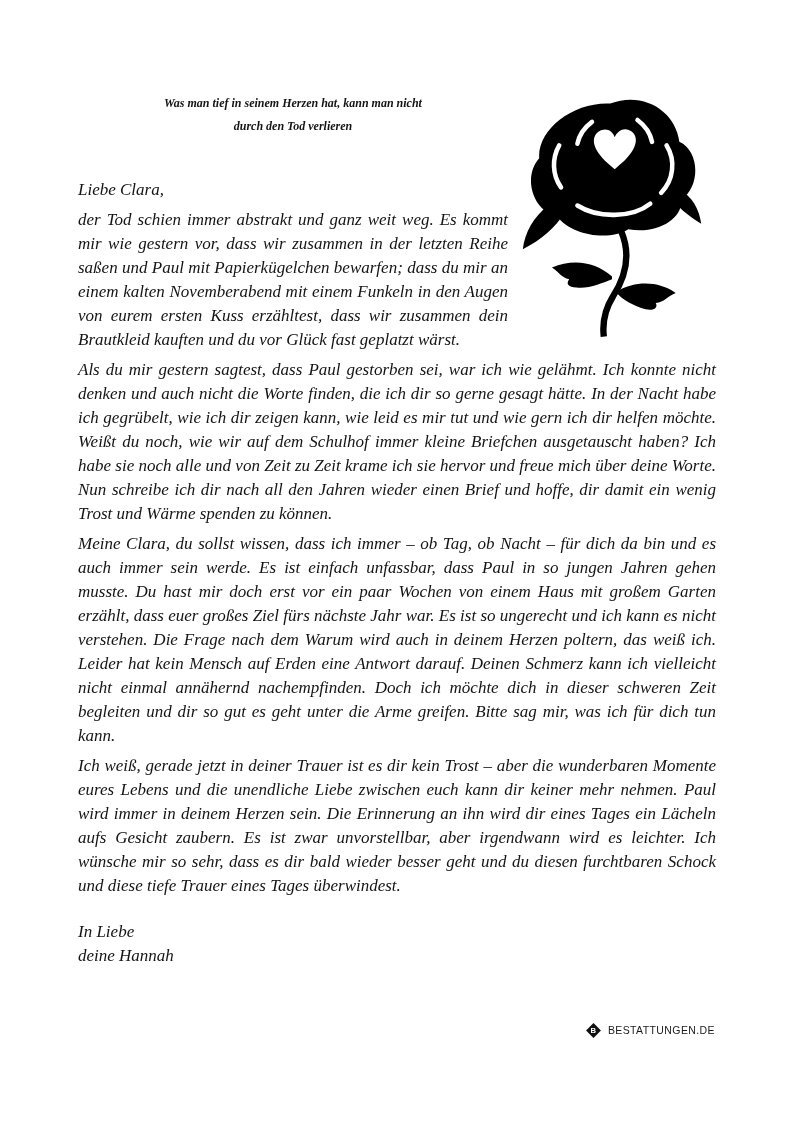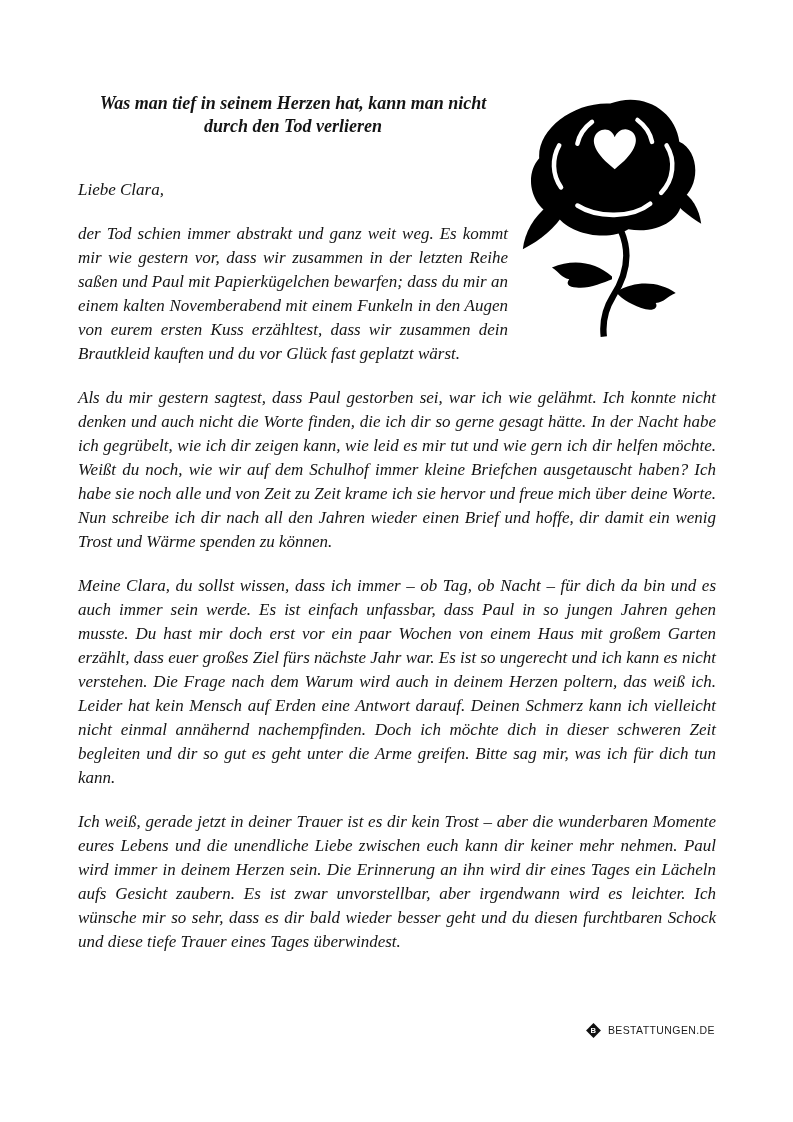--- a/index.html
+++ b/index.html
@@ -24,31 +24,31 @@
   .top-section {
     display: flex;
     align-items: flex-start;
   }
   .left-col {
     width: 430px;
     flex: 0 0 auto;
   }
   .motto {
     margin: 0;
-    font-size: 18px;
+    font-size: 12px;
     font-weight: bold;
     line-height: 23px;
     text-align: center;
     white-space: pre-line;
   }
   .salutation {
     margin: 40px 0 0 0;
   }
   .para {
-    margin: 20px 0 0 0;
+    margin: 6px 0 0 0;
     text-align: justify;
     font-style: italic;
   }
   .rose-wrap {
     flex: 1 1 auto;
     display: flex;
     justify-content: center;
     align-items: flex-start;
     padding-top: 6px;
   }
@@ -107,20 +107,22 @@
         <path d="M100,196 C82,180 58,176 34,186 C42,191 44,197 53,199 C49,204 52,208 61,208 C73,210 90,203 100,199 Z" fill="#000000"></path>
         <path d="M106,212 C126,200 152,201 170,214 C160,218 158,224 148,225 C151,230 146,234 137,232 C124,229 110,220 106,215 Z" fill="#000000"></path>
       </svg>
     </div>
   </div>
 
   <p class="para">Als du mir gestern sagtest, dass Paul gestorben sei, war ich wie gelähmt. Ich konnte nicht denken und auch nicht die Worte finden, die ich dir so gerne gesagt hätte. In der Nacht habe ich gegrübelt, wie ich dir zeigen kann, wie leid es mir tut und wie gern ich dir helfen möchte. Weißt du noch, wie wir auf dem Schulhof immer kleine Briefchen ausgetauscht haben? Ich habe sie noch alle und von Zeit zu Zeit krame ich sie hervor und freue mich über deine Worte. Nun schreibe ich dir nach all den Jahren wieder einen Brief und hoffe, dir damit ein wenig Trost und Wärme spenden zu können.</p>
   <p class="para">Meine Clara, du sollst wissen, dass ich immer – ob Tag, ob Nacht – für dich da bin und es auch immer sein werde. Es ist einfach unfassbar, dass Paul in so jungen Jahren gehen musste. Du hast mir doch erst vor ein paar Wochen von einem Haus mit großem Garten erzählt, dass euer großes Ziel fürs nächste Jahr war. Es ist so ungerecht und ich kann es nicht verstehen. Die Frage nach dem Warum wird auch in deinem Herzen poltern, das weiß ich. Leider hat kein Mensch auf Erden eine Antwort darauf. Deinen Schmerz kann ich vielleicht nicht einmal annähernd nachempfinden. Doch ich möchte dich in dieser schweren Zeit begleiten und dir so gut es geht unter die Arme greifen. Bitte sag mir, was ich für dich tun kann.</p>
   <p class="para">Ich weiß, gerade jetzt in deiner Trauer ist es dir kein Trost – aber die wunderbaren Momente eures Lebens und die unendliche Liebe zwischen euch kann dir keiner mehr nehmen. Paul wird immer in deinem Herzen sein. Die Erinnerung an ihn wird dir eines Tages ein Lächeln aufs Gesicht zaubern. Es ist zwar unvorstellbar, aber irgendwann wird es leichter. Ich wünsche mir so sehr, dass es dir bald wieder besser geht und du diesen furchtbaren Schock und diese tiefe Trauer eines Tages überwindest.</p>
 
+  <p class="closing">In Liebe
+deine Hannah</p>
 
   <div class="brand-footer">
     <span class="logo-box">
       <svg viewBox="0 0 20 20" width="17" height="17" aria-hidden="true">
         <rect x="3.8" y="3.8" width="12.4" height="12.4" transform="rotate(45 10 10)" fill="#111111"></rect>
         <text x="10" y="13.4" font-size="9" fill="#ffffff" text-anchor="middle" font-family="Liberation Sans, sans-serif" font-weight="bold">B</text>
       </svg>
     </span>
     <span class="brand-text">BESTATTUNGEN.DE</span>
   </div>

